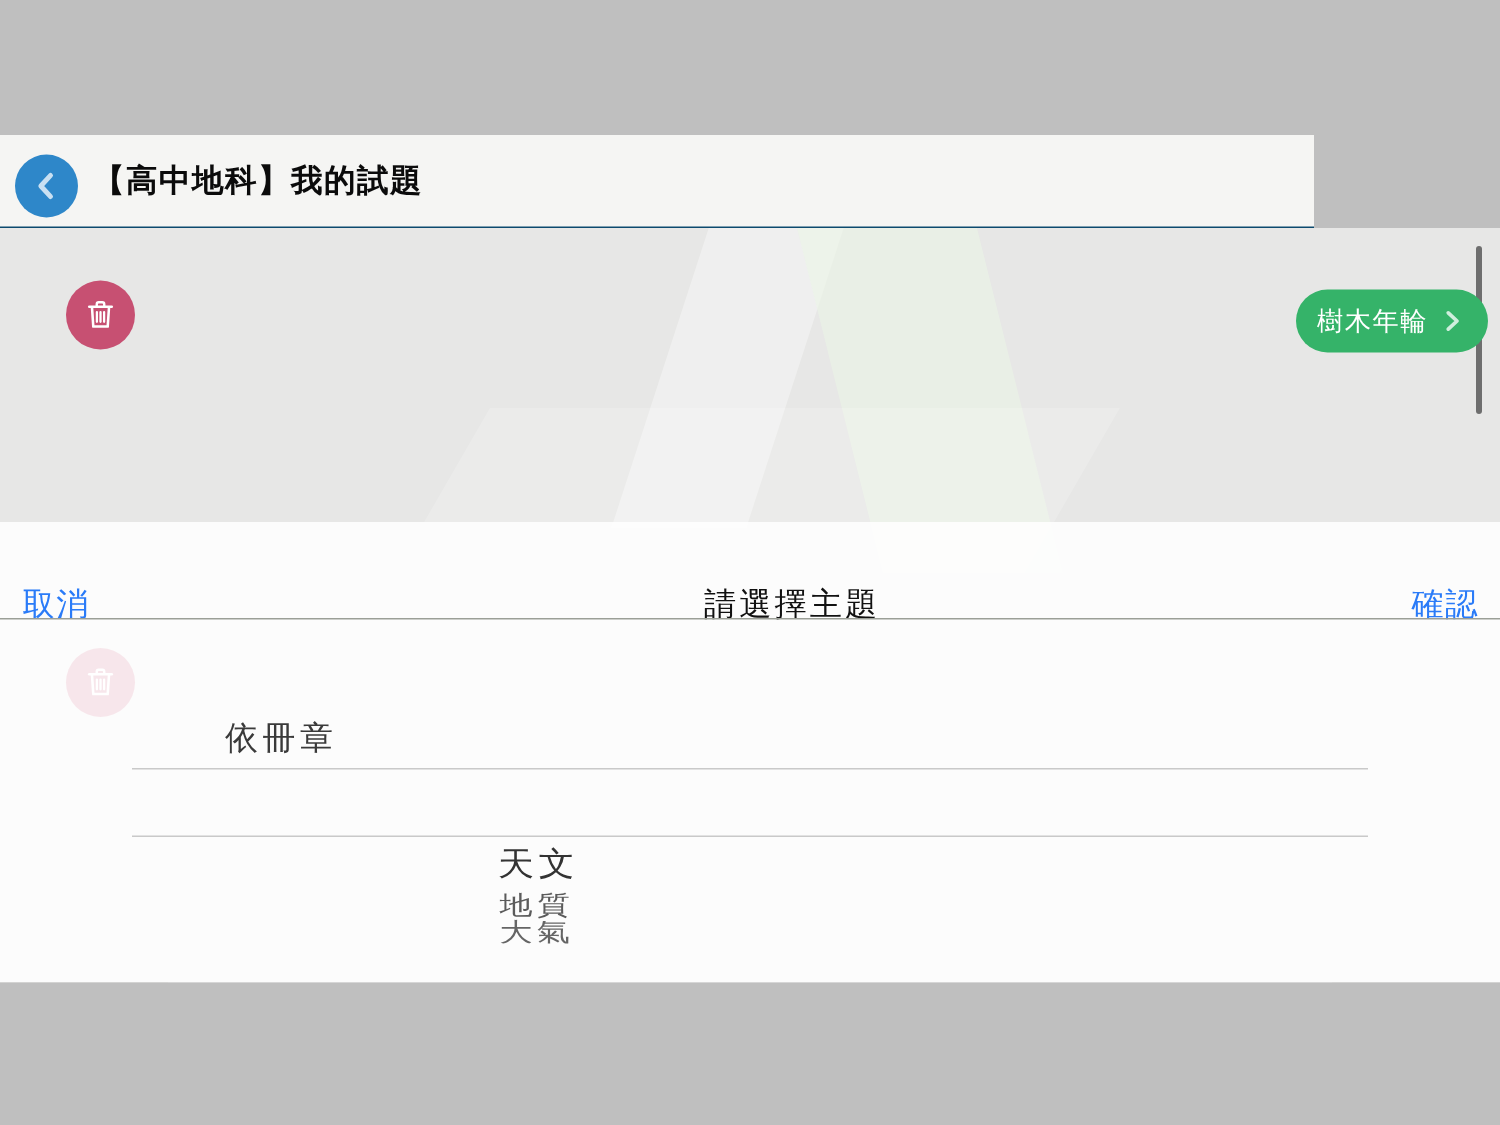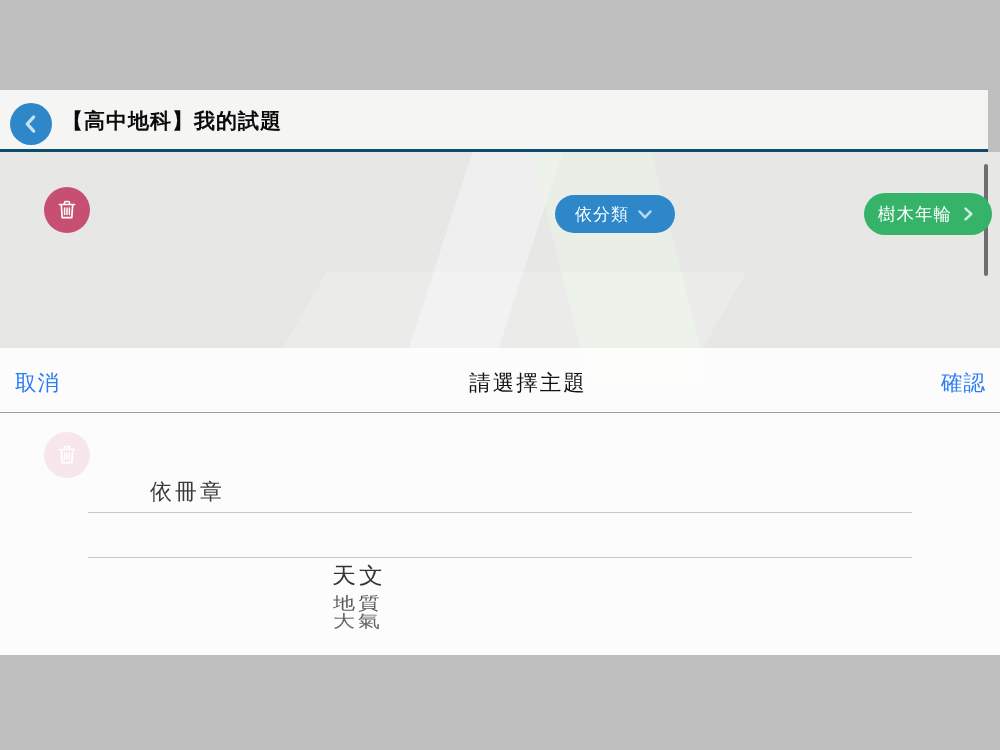--- a/index.html
+++ b/index.html
@@ -10,22 +10,22 @@
     background:#bfbfbf;
   }
   .abs { position:absolute; }
 
   
   .bar-gray { left:0; width:1000px; background:#bfbfbf; z-index:40; }
   #top-bar { top:0; height:90px; }
   #bottom-bar { top:655px; height:95px; }
 
   
-  #navbar { left:0; top:90px; width:988px; height:62px;
-    background:#f5f5f3; border-bottom:3px solid #0c4a6e; z-index:30; }
+  #navbar { left:0; top:90px; width:876px; height:62px;
+    background:#f5f5f3; border-bottom:1px solid #0c4a6e; z-index:30; }
   #back-btn { left:10px; top:13px; width:42px; height:42px; border-radius:50%;
     background:#2e87c9; display:flex; align-items:center; justify-content:center; }
   #nav-title { left:62px; top:0; height:62px; line-height:62px;
     font-size:21px; font-weight:700; color:#0b0b0b; letter-spacing:1px; }
   .pill { border-radius:21px; display:flex; align-items:center; justify-content:center;
     color:#fff; font-size:17px; gap:6px; letter-spacing:1px; }
   .pill-blue { background:#2e87c9; }
   .pill-green { background:#35b369; }
   #filter-pill { left:555px; top:105px; width:120px; height:38px; }
   #sort-pill   { left:710px; top:105px; width:122px; height:38px; }
@@ -64,21 +64,21 @@
     align-items:center; justify-content:center; z-index:2; }
   #delete-2 { top:187px; }
   #delete-3 { top:432px; }
 
   #scrollbar { left:984px; top:164px; width:4px; height:112px;
     background:#6e6e6e; border-radius:2px; z-index:5; }
 
   
   #overlay { left:0; top:348px; width:1000px; height:307px;
     background:rgba(255,255,255,0.86); z-index:10; }
-  #modal-header { left:0; top:355px; width:1000px; height:56px; z-index:20; }
+  #modal-header { left:0; top:375px; width:1000px; height:56px; z-index:20; }
   .modal-link { position:absolute; top:0; height:56px; line-height:56px;
     font-size:21.5px; color:#2a7bf8; letter-spacing:1px; }
   #cancel-link { left:15px; }
   #confirm-link { right:14px; }
   #modal-title { position:absolute; left:0; width:1000px; top:0; height:56px;
     line-height:56px; text-align:center; font-size:21.5px; color:#111;
     letter-spacing:2px;margin-left:28px; }
   #modal-divider { left:0; top:412px; width:1000px; height:1px;
     background:#9b9f97; z-index:20; }
 
@@ -183,26 +183,20 @@
     <div id="pk-right-3">大氣</div>
   </div>
 
   <div class="abs" id="navbar">
     <div class="abs" id="back-btn">
       <svg width="26" height="26" viewBox="0 0 24 24">
         <polyline points="14.5,5.5 8.5,12 14.5,18.5" fill="none" stroke="#c9e0f2" stroke-width="3" stroke-linecap="round" stroke-linejoin="round"></polyline>
       </svg>
     </div>
     <div class="abs" id="nav-title">【高中地科】我的試題</div>
-    <div class="abs pill pill-blue" id="filter-pill">
-      <span>依分類</span>
-      <svg width="20" height="20" viewBox="0 0 24 24">
-        <polyline points="5.5,9 12,16 18.5,9" fill="none" stroke="#bcd9ee" stroke-width="3" stroke-linecap="round" stroke-linejoin="round"></polyline>
-      </svg>
-    </div>
     <div class="abs pill pill-green" id="assemble-pill">
       <span>樹木年輪</span>
       <svg width="20" height="20" viewBox="0 0 24 24">
         <polyline points="9,5.5 16,12 9,18.5" fill="none" stroke="#cfeedd" stroke-width="3" stroke-linecap="round" stroke-linejoin="round"></polyline>
       </svg>
     </div>
   </div>
 
   <div class="abs bar-gray" id="top-bar"></div>
   <div class="abs bar-gray" id="bottom-bar"></div>

